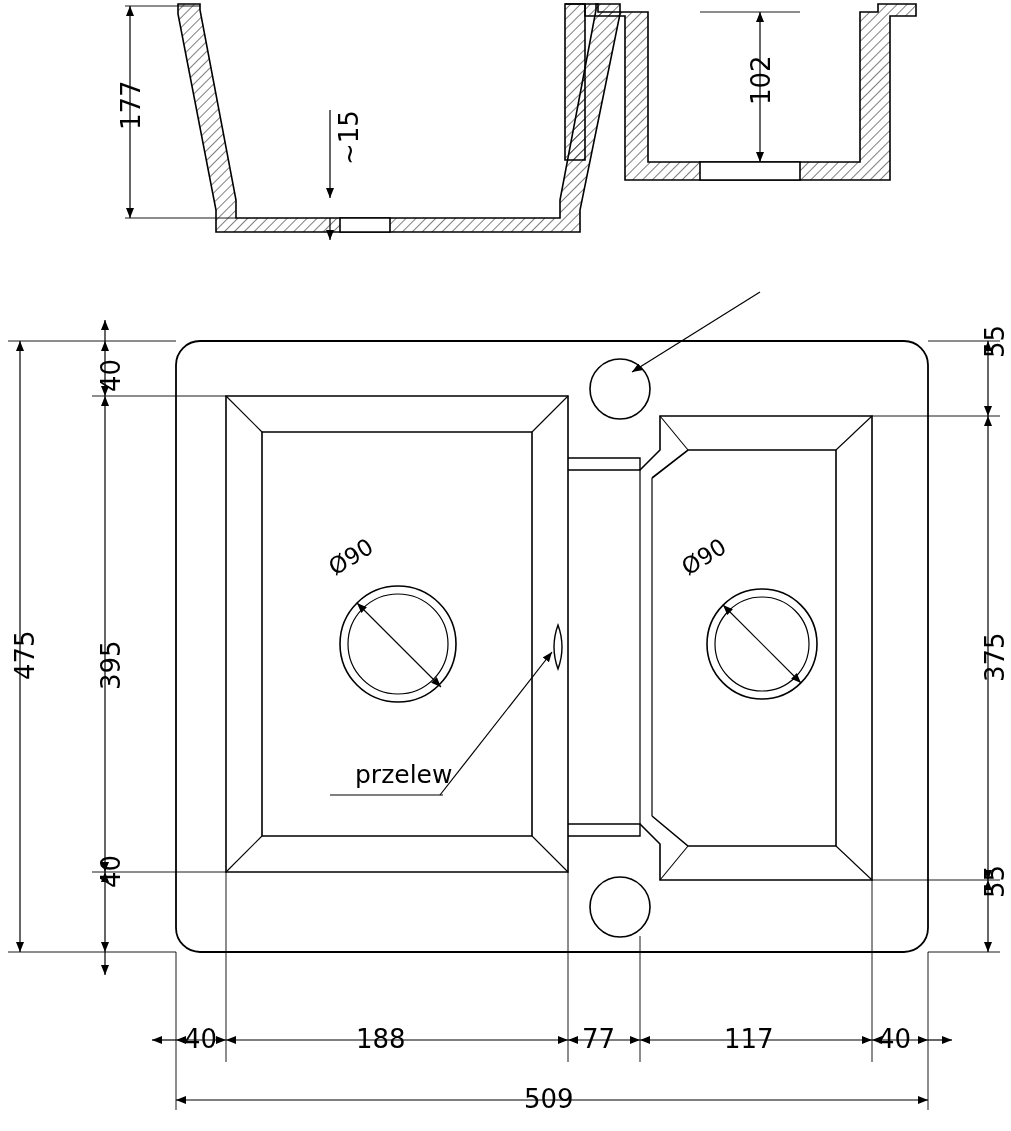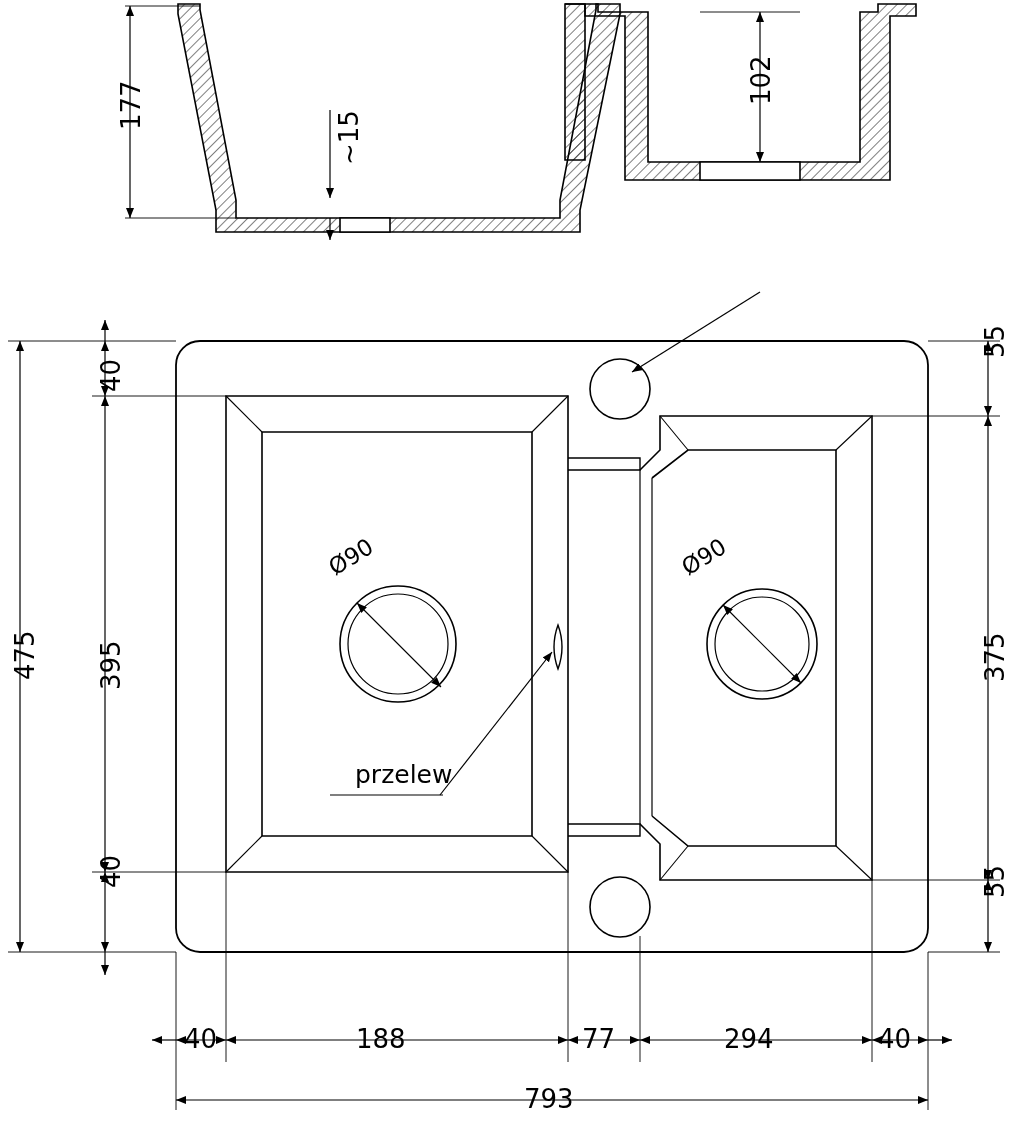--- a/index.html
+++ b/index.html
@@ -209,19 +209,19 @@
   <div class="lbl lbl-dim rot90" style="left:982px; top:682px;">375</div>
 
   <div class="lbl lbl-dim rot90" style="left:982px; top:898px;">55</div>
 
   <div class="lbl lbl-dim" style="left:184px; top:1026px;">40</div>
 
   <div class="lbl lbl-dim" style="left:356px; top:1026px;">188</div>
 
   <div class="lbl lbl-dim" style="left:582px; top:1026px;">77</div>
 
-  <div class="lbl lbl-dim" style="left:724px; top:1026px;">294</div>
+  <div class="lbl lbl-dim" style="left:724px; top:1026px;">117</div>
 
   <div class="lbl lbl-dim" style="left:878px; top:1026px;">40</div>
 
-  <div class="lbl lbl-dim" style="left:524px; top:1086px;">793</div>
+  <div class="lbl lbl-dim" style="left:524px; top:1086px;">509</div>
 
 </div>
 
 </body></html>

